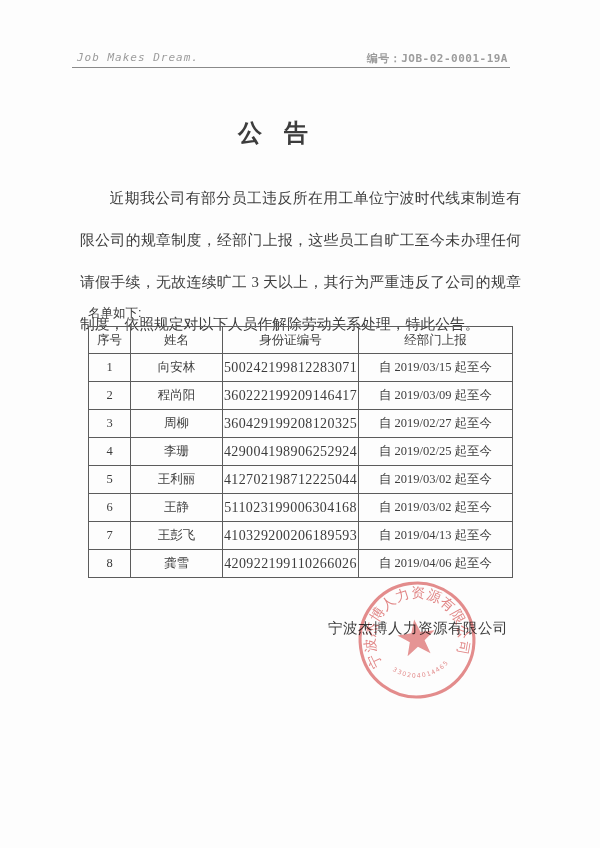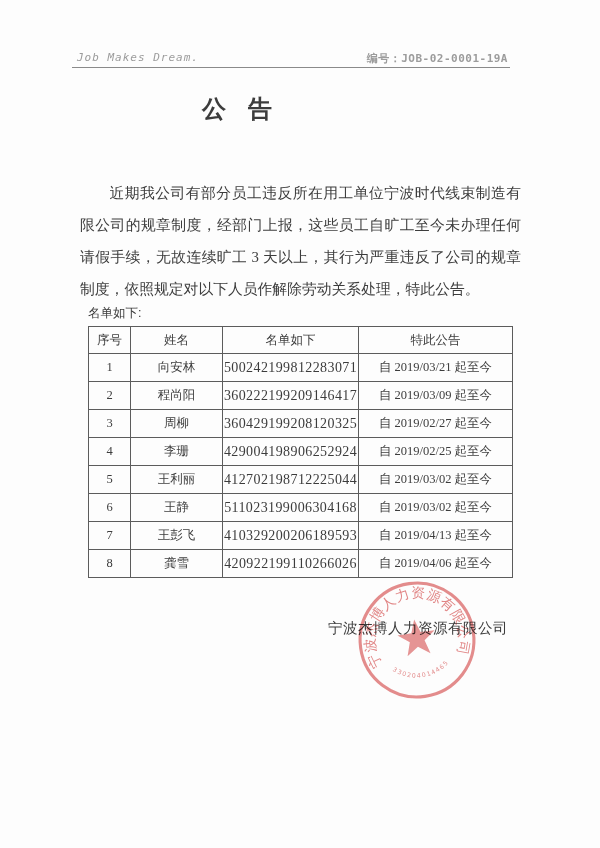--- a/index.html
+++ b/index.html
@@ -44,39 +44,40 @@
     left: 72px;
     top: 67px;
     width: 438px;
     height: 0;
     border-top: 1.6px solid #8a8a8a;
   }
   
   .doc-title {
     position: absolute;
     left: 0;
-    top: 93px;
+    top: 117px;
     width: 476px;
     margin: 0;
     text-align: center;
     font-size: 24px;
     font-weight: bold;
     word-spacing: 12px;
     letter-spacing: 2px;
     color: #3c3c3c;
+    padding-left: 36px;
   }
   
   .doc-body {
     position: absolute;
     left: 80px;
     top: 177px;
     width: 441px;
     margin: 0;
     font-size: 14.8px;
-    line-height: 32px;
+    line-height: 42px;
     text-align: justify;
     text-indent: 2em;
     color: #3c3c3c;
   }
   .list-label {
     position: absolute;
     left: 88px;
     top: 305px;
     font-family: "Liberation Sans", sans-serif;
     font-size: 12.5px;
@@ -162,30 +163,30 @@
     <colgroup>
       <col class="col-no">
         <col class="col-name">
         <col class="col-id">
         <col class="col-time">
     </colgroup>
     <thead>
       <tr id="table-head-row">
           <th>序号</th>
           <th>姓名</th>
-          <th>名单如下</th>
-          <th>特此公告</th>
+          <th>身份证编号</th>
+          <th>经部门上报</th>
         </tr>
     </thead>
     <tbody id="table-body">
         <tr>
           <td>1</td>
           <td>向安林</td>
           <td class="cell-id">500242199812283071</td>
-          <td>自 2019/03/21 起至今</td>
+          <td>自 2019/03/15 起至今</td>
         </tr>
         <tr>
           <td>2</td>
           <td>程尚阳</td>
           <td class="cell-id">360222199209146417</td>
           <td>自 2019/03/09 起至今</td>
         </tr>
         <tr>
           <td>3</td>
           <td>周柳</td>

